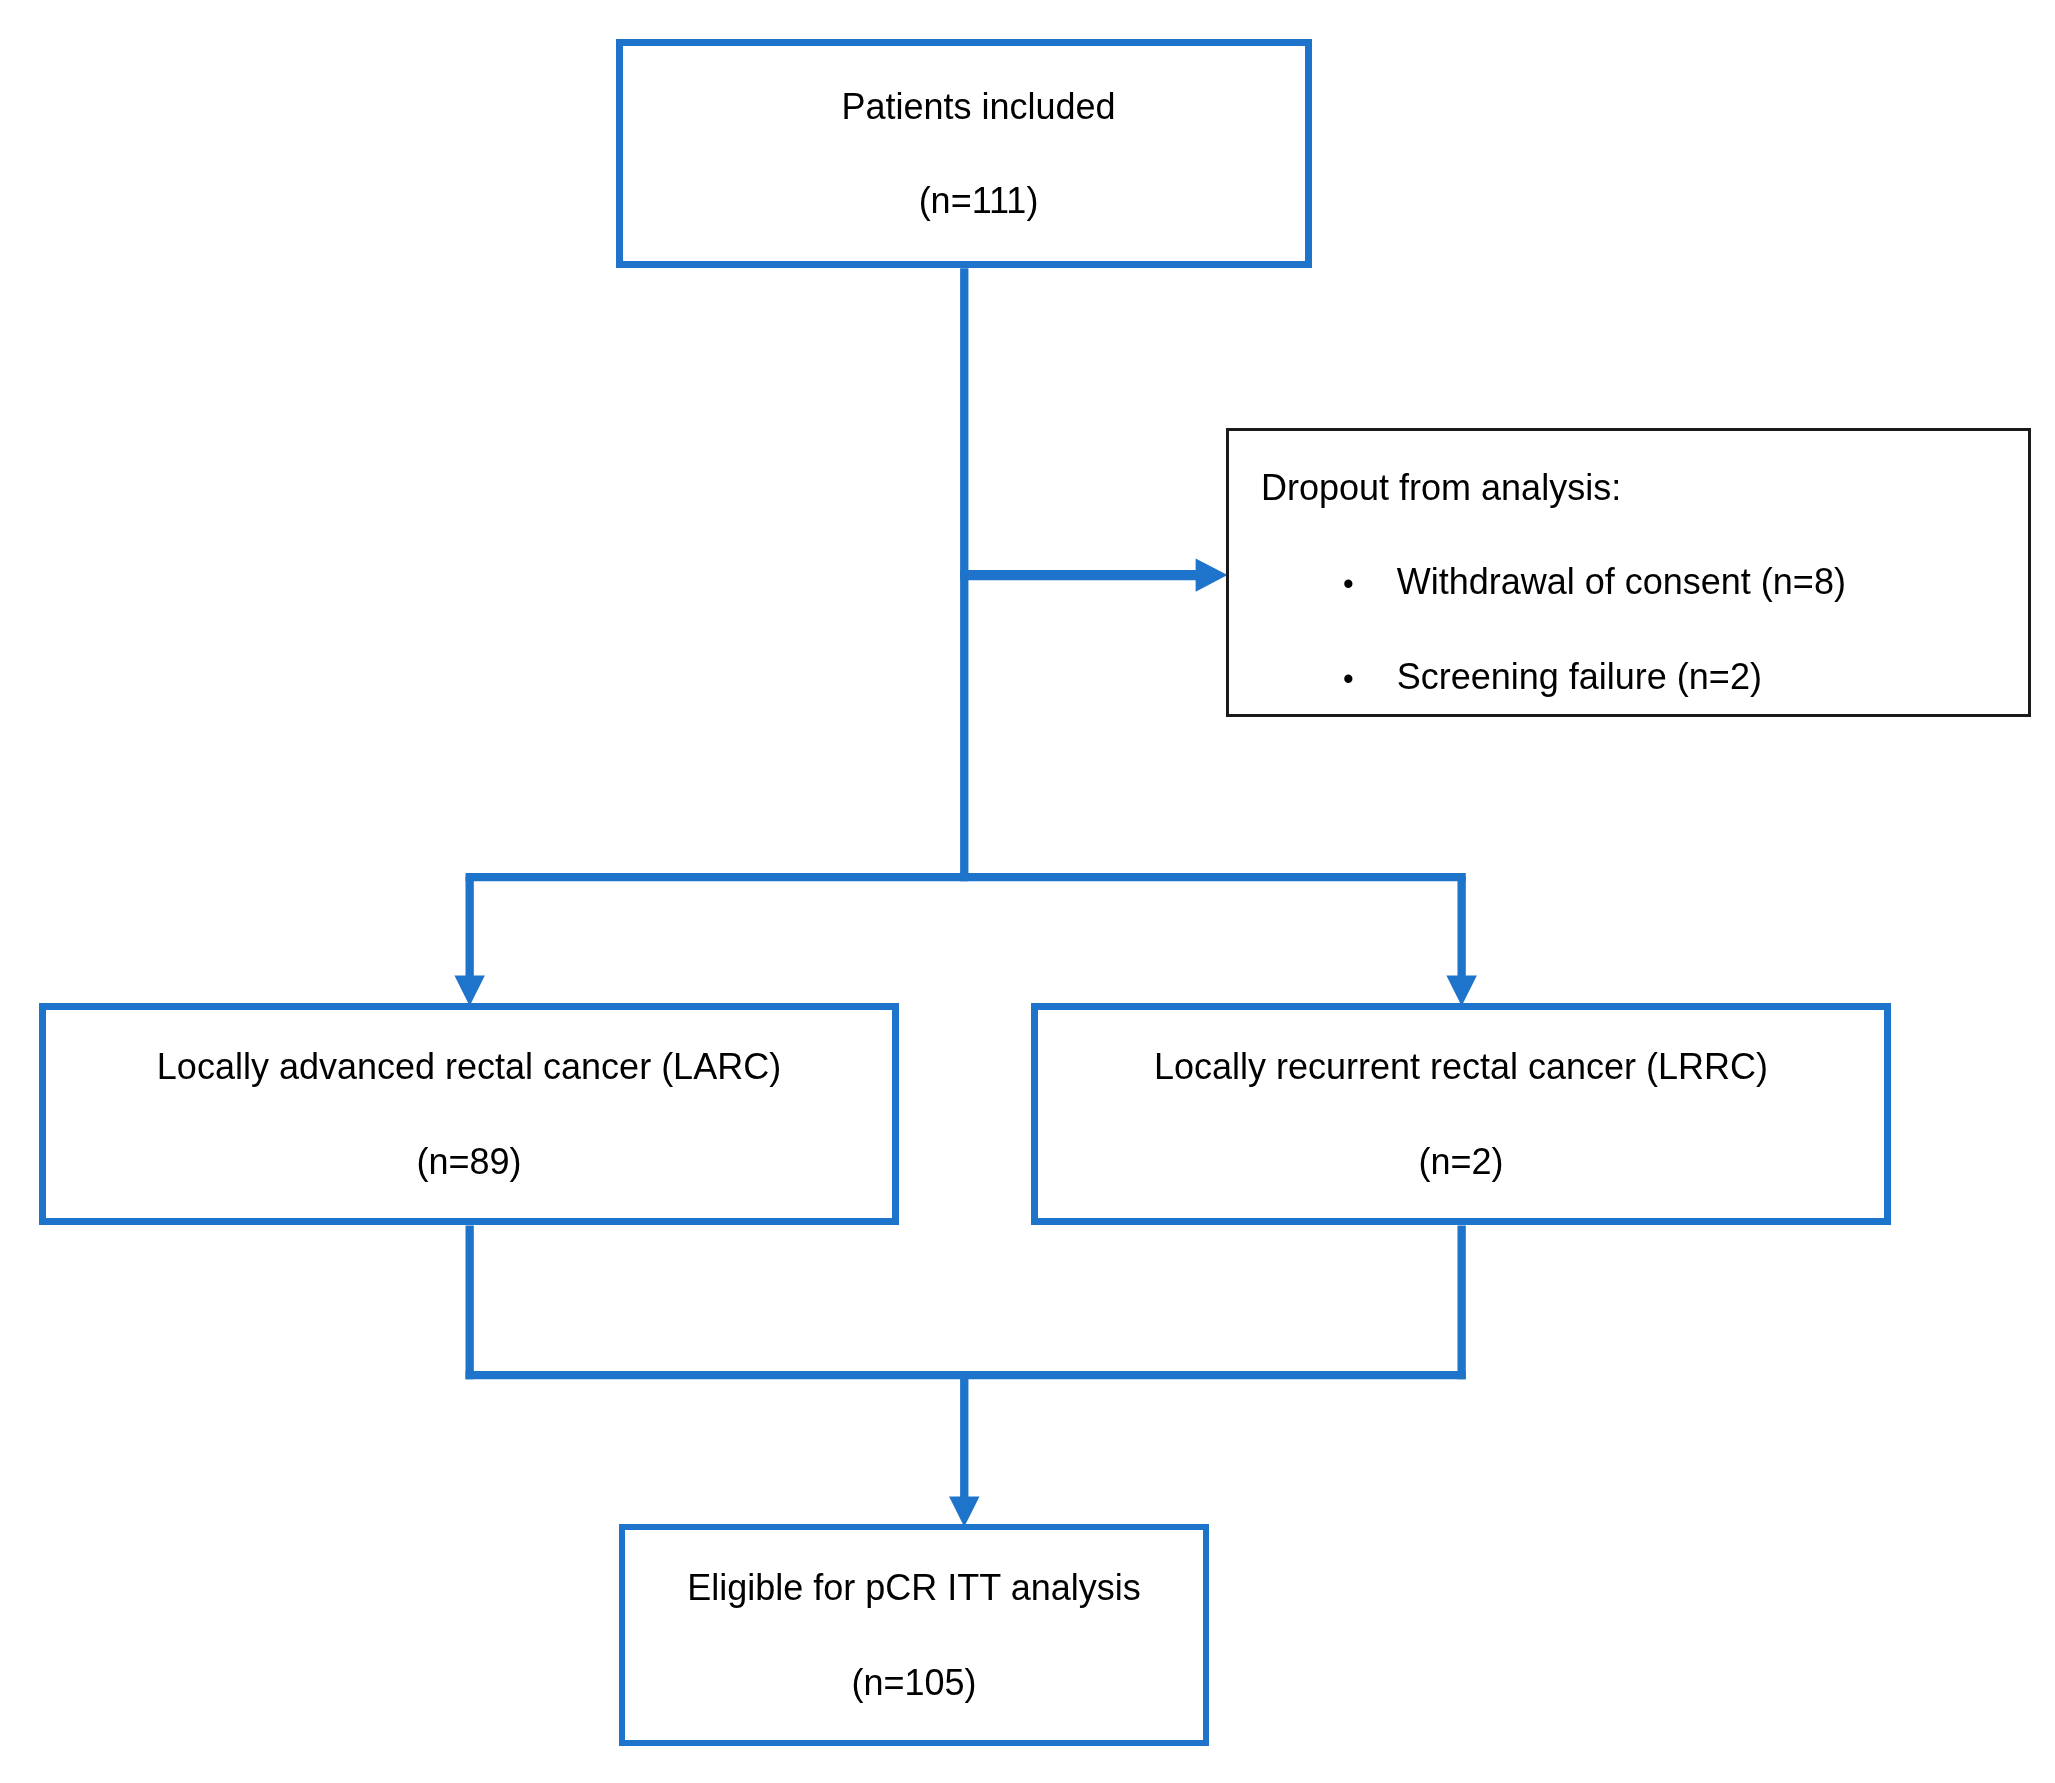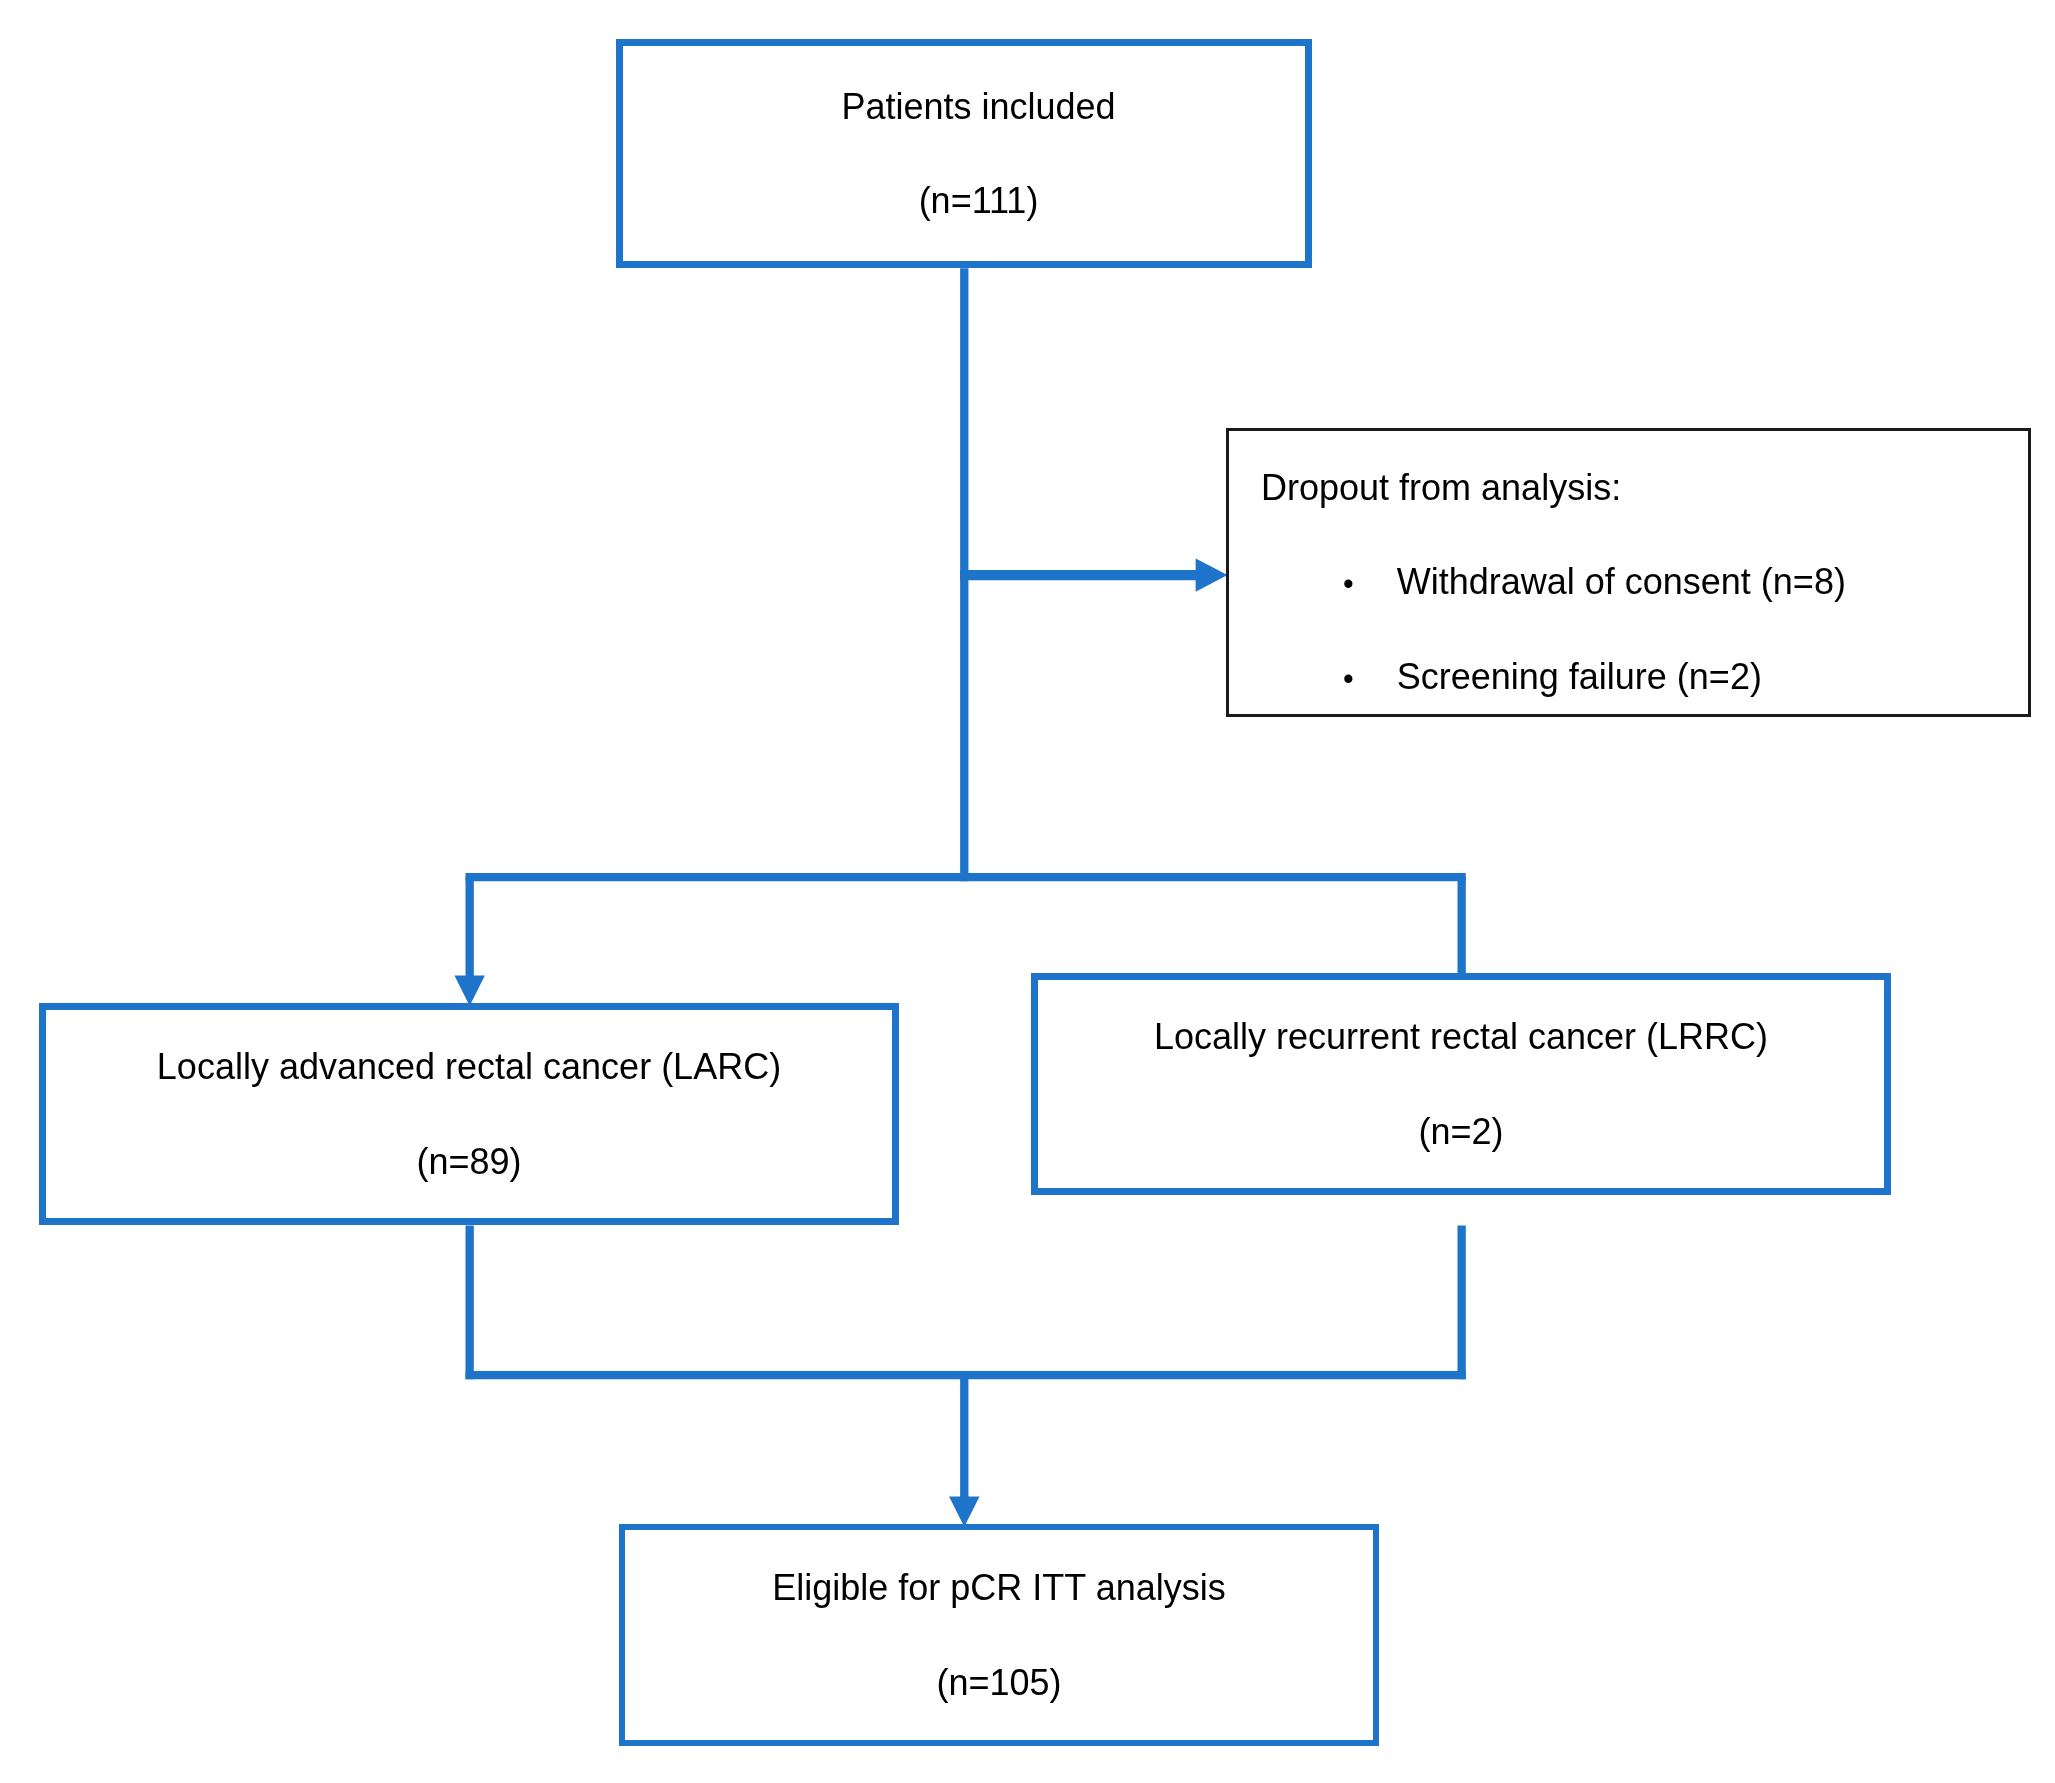--- a/index.html
+++ b/index.html
@@ -28,22 +28,22 @@
     display:flex;flex-direction:column;
     align-items:center;justify-content:center;
     gap:53px;
     text-align:center;
     font-size:36px;line-height:1.15;
   }
   .box .line{white-space:nowrap;}
 
   #box-patients{left:616px;top:39px;width:696px;height:229px;border:7.6px solid var(--accent-blue);padding-left:29px;}
   #box-larc{left:39px;top:1003px;width:860px;height:222px;border:7.6px solid var(--accent-blue);}
-  #box-lrrc{left:1031px;top:973px;width:860px;height:222px;border:7.6px solid var(--accent-blue);}
-  #box-eligible{left:619px;top:1524px;width:760px;height:222px;border:6.2px solid var(--accent-blue);}
+  #box-lrrc{left:1031px;top:1003px;width:860px;height:222px;border:7.6px solid var(--accent-blue);}
+  #box-eligible{left:619px;top:1524px;width:590px;height:222px;border:6.2px solid var(--accent-blue);}
 
   #box-dropout{
     left:1226px;top:428px;width:805px;height:289px;
     border:3.5px solid var(--border-black);
     align-items:flex-start;justify-content:flex-start;
     padding:36px 21px 0 32px;
     gap:53px;
     text-align:center;
   }
   .bullet-row{display:flex;align-items:baseline;padding-left:82px;gap:43px;}

